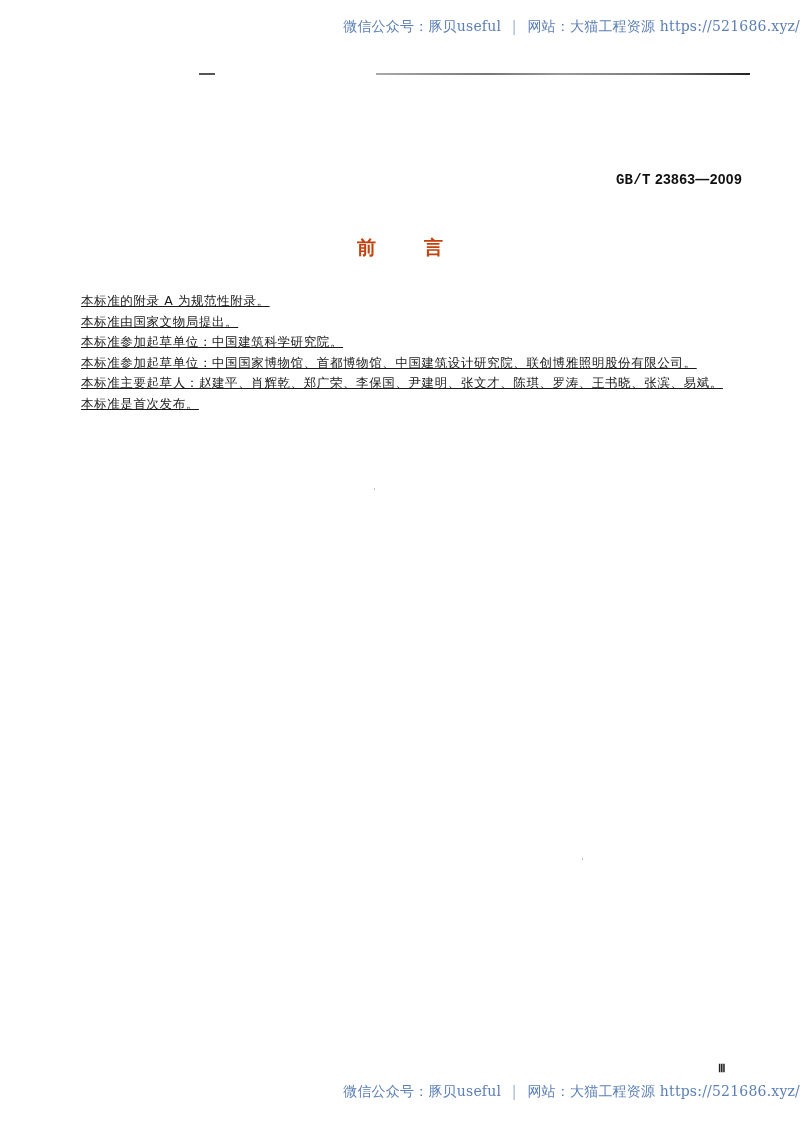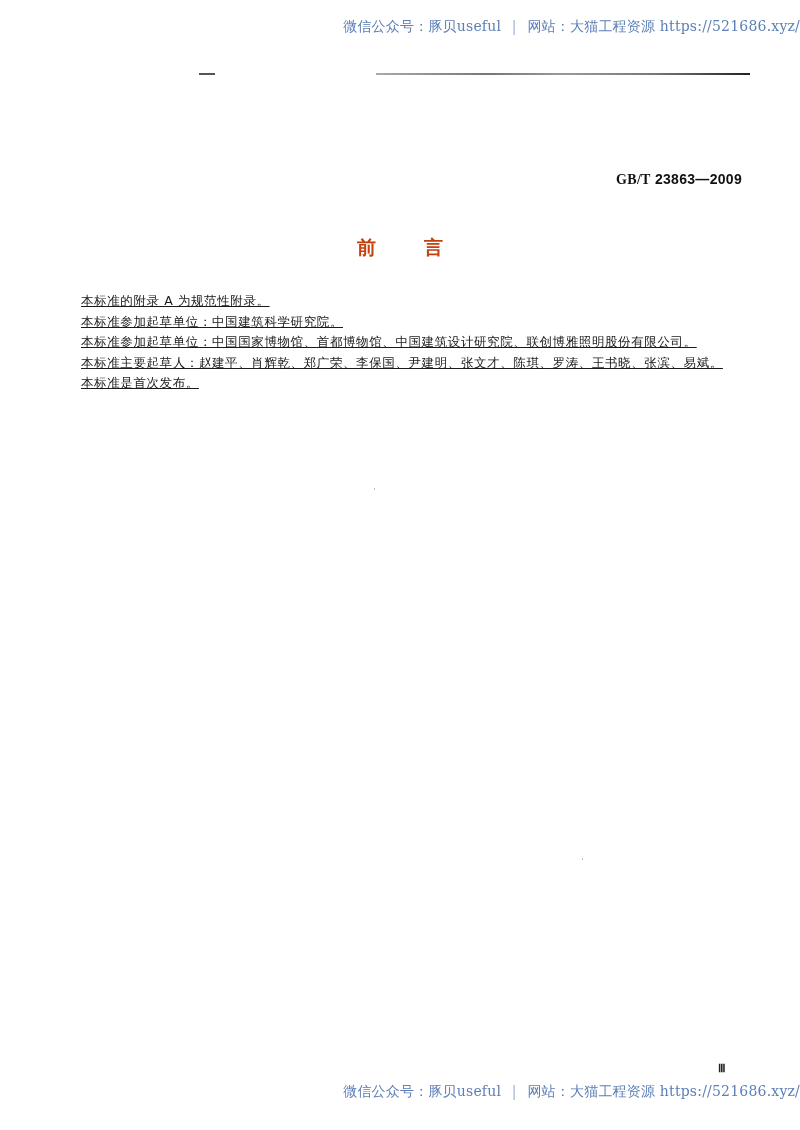--- a/index.html
+++ b/index.html
@@ -22,21 +22,21 @@
   }
   .rule-long {
     position: absolute; left: 376px; top: 73px; width: 374px; height: 2px;
     background: linear-gradient(to right, #aaa 0%, #777 30%, #999 50%, #777 75%, #222 100%);
   }
   .std-number {
     position: absolute; right: 58px; top: 171px;
     font-family: "Liberation Sans", sans-serif; font-weight: bold; font-size: 14px; color: #111;
     letter-spacing: 0.3px;
   }
-  .std-number .gbt { font-family: Liberation Serif, serif; font-weight: bold; }
+  .std-number .gbt { font-family: Liberation Mono, monospace; font-weight: bold; }
   .doc-title {
     position: absolute; left: 0; width: 800px; top: 235px; text-align: center;
     font-family: "DejaVu Sans", sans-serif; font-weight: bold; font-size: 19px; color: #c2410c;
   }
   .doc-title span { display: inline-block; }
   .doc-title .gap { width: 48px; }
   .body-text {
     position: absolute; left: 56px; top: 291px; width: 690px;
     font-family: "DejaVu Sans", sans-serif; font-size: 12.5px; line-height: 20.5px; color: #1a1a1a;
   }
@@ -63,20 +63,21 @@
   <span class="gbt">GB/T</span>
   <span>23863—2009</span>
 </div>
 
 <div class="doc-title">
   <span>前</span><span class="gap"></span><span>言</span>
 </div>
 
 <div class="body-text">
   <p class="para">本标准的附录 A 为规范性附录。</p>
+  <p class="para">本标准由国家文物局提出。</p>
   <p class="para">本标准参加起草单位：中国建筑科学研究院。</p>
   <p class="para">本标准参加起草单位：中国国家博物馆、首都博物馆、中国建筑设计研究院、联创博雅照明股份有限公司。</p>
   <p class="para">本标准主要起草人：赵建平、肖辉乾、郑广荣、李保国、尹建明、张文才、陈琪、罗涛、王书晓、张滨、易斌。</p>
   <p class="para">本标准是首次发布。</p>
 </div>
 
 <div class="speck" style="left:374px; top:488px;"></div>
 <div class="speck" style="left:582px; top:858px;"></div>
 
 <div class="page-num">Ⅲ</div>

